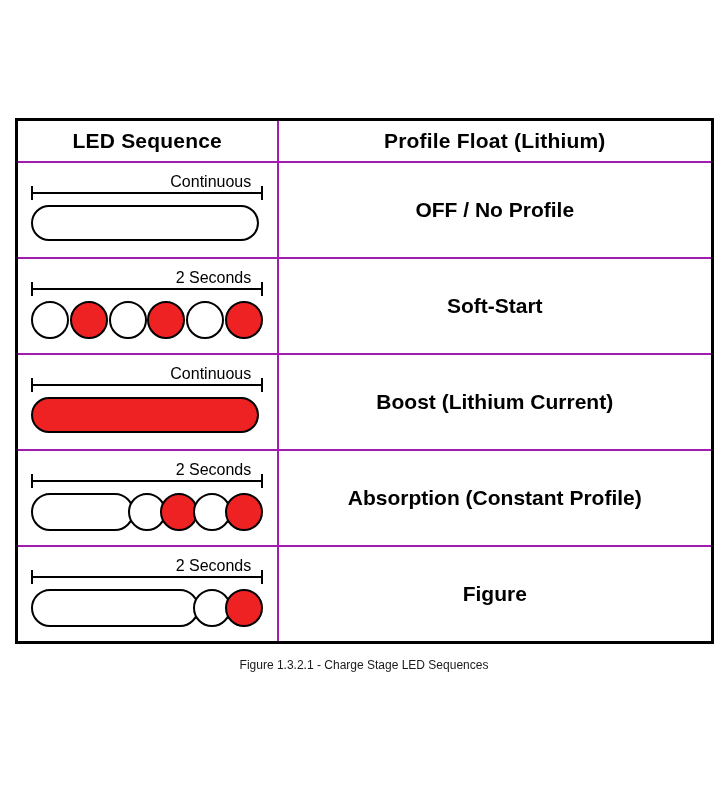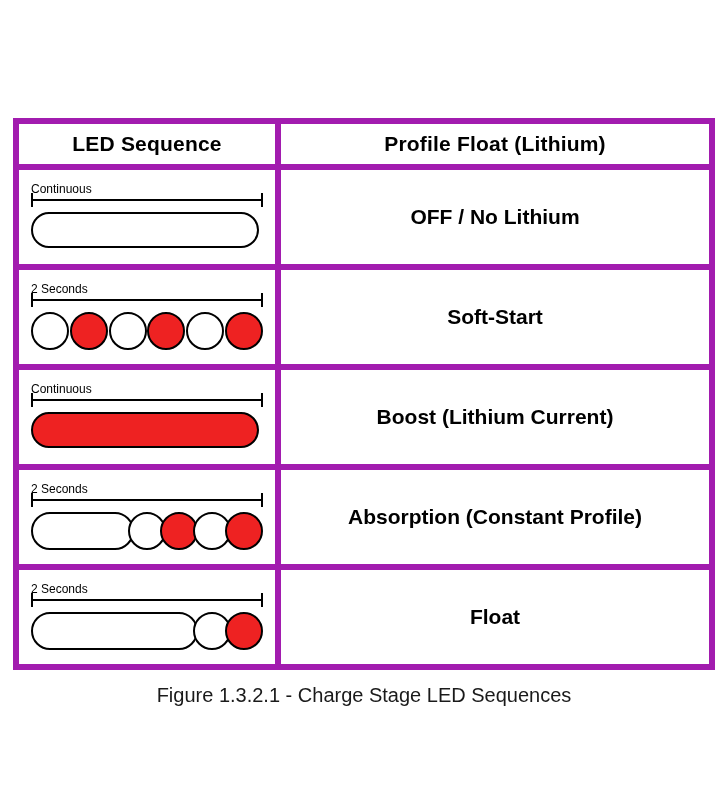--- a/index.html
+++ b/index.html
@@ -24,21 +24,21 @@
   }
 
   table.led-table {
     border-collapse: collapse;
     table-layout: fixed;
     width: 696px;
     margin: 0 auto;
     border: 3px solid #000;
   }
   table.led-table td, table.led-table th {
-    border: 6px solid #a21caf;
+    border: 2px solid #a21caf;
     padding: 0;
     margin: 0;
   }
 
   th.hdr {
     height: 40px;
     font-size: 21px;
     font-weight: bold;
     text-align: center;
     vertical-align: middle;
@@ -70,24 +70,24 @@
     position: relative;
   }
 
   .dim-row {
     position: relative;
     height: 26px;
   }
   .dim-label {
     position: absolute;
     left: 0;
-    right: 0;
+    right: 12px;
     top: 0;
-    text-align: left;
-    font-size: 12px;
+    text-align: right;
+    font-size: 16px;
     line-height: 14px;
     font-weight: normal;
   }
   .dim-line {
     position: absolute;
     left: 0;
     right: 0;
     top: 17px;
     height: 2px;
     background: #000;
@@ -142,21 +142,21 @@
     height: 38px;
     border: 2px solid #000;
     border-radius: 19px;
     box-sizing: border-box;
     background: #ffffff;
   }
 
   .caption {
     margin-top: 14px;
     text-align: center;
-    font-size: 20px;
+    font-size: 12px;
     color: #1a1a1a;
   }
 </style>
 </head>
 <body>
 
 <div id="figure-wrap">
 
   <table class="led-table">
     <colgroup>
@@ -177,21 +177,21 @@
                 <div class="dim-label">Continuous</div>
                 <div class="dim-line"></div>
                 <div class="dim-cap left"></div>
                 <div class="dim-cap right"></div>
               </div>
               <div class="leds">
                 <div class="pill"></div>
               </div>
             </div>
           </td>
-          <td class="stage-cell">OFF / No Lithium</td>
+          <td class="stage-cell">OFF / No Profile</td>
         </tr>
         <tr>
           <td class="seq-cell">
             <div class="seq-graphic">
               <div class="dim-row">
                 <div class="dim-label">2 Seconds</div>
                 <div class="dim-line"></div>
                 <div class="dim-cap left"></div>
                 <div class="dim-cap right"></div>
               </div>
@@ -252,19 +252,19 @@
                 <div class="dim-cap left"></div>
                 <div class="dim-cap right"></div>
               </div>
               <div class="leds">
                 <div class="longpill" style="left: 0px; width: 167.333px;"></div>
                 <div class="dot" style="left: 162px;"></div>
                 <div class="dot on" style="left: 194px;"></div>
               </div>
             </div>
           </td>
-          <td class="stage-cell italic">Float</td>
+          <td class="stage-cell italic">Figure</td>
         </tr>
       </tbody>
   </table>
 
   <div class="caption">Figure 1.3.2.1 - Charge Stage LED Sequences</div>
 </div>
 
 </body></html>

